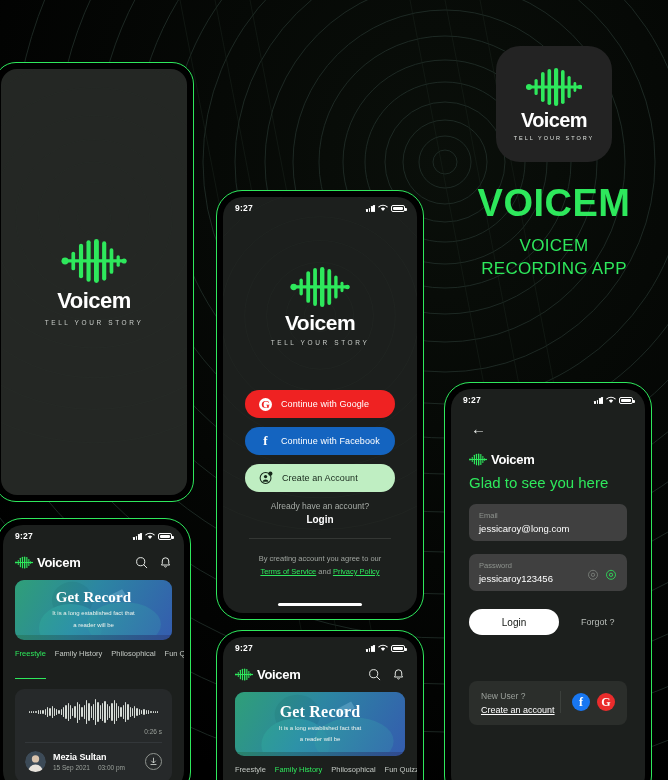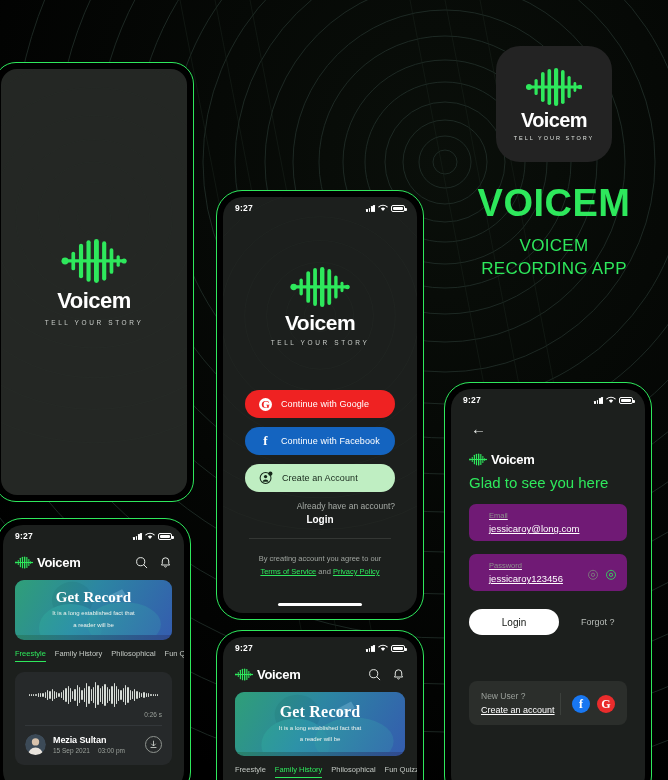--- a/index.html
+++ b/index.html
@@ -64,45 +64,45 @@
     font-size:9px; margin-bottom:9px; cursor:pointer;
     letter-spacing:.1px;
   }
   .btn-google { background:#ef2222; color:#fff; }
   .btn-fb { background:#1464c0; color:#fff; }
   .btn-create { background:#bfeec2; color:#16271a; }
   .gicon { width:13px; height:13px; border-radius:50%; background:#fff; color:#ef2222;
            font-weight:bold; font-size:11px; line-height:13px; text-align:center; font-family:"Liberation Serif",serif;}
   .ficon { width:13px; text-align:center; font-weight:bold; font-size:13px; color:#fff; font-family:"Liberation Serif",serif; }
   .cicon { width:14px; height:14px; }
-  .have { text-align:right; font-size:8.5px; color:#a6aba6; margin-top:8px; }
+  .have { text-align:center; font-size:8.5px; color:#a6aba6; margin-top:8px; }
   .loginlink { display:block; text-align:center; font-size:10px; font-weight:bold; color:#fff; margin-top:3px; cursor:pointer; }
   .divider { height:1px; background:#343734; margin:13px 4px 0 4px; }
   .legal { text-align:center; font-size:7.5px; color:#9fa49f; margin-top:14px; line-height:1.7; }
   .legal a { color:#2ee85c; text-decoration:underline; cursor:pointer; }
   .homebar { position:absolute; bottom:7px; left:50%; transform:translateX(-50%); width:84px; height:3px; background:#fff; border-radius:2px; }
 
   
   #phoneLogin { left:444px; top:382px; width:208px; height:420px; }
   .login-body { padding:0 18px; position:relative; z-index:2; }
   .backarrow { font-size:15px; color:#e8ebe8; margin:10px 0 0 2px; cursor:pointer; line-height:1; }
   .inline-logo { display:flex; align-items:center; gap:4px; margin-top:16px; }
   .inline-logo .nm { font-size:13px; font-weight:bold; letter-spacing:-.3px; }
   .lg-title { font-size:14.5px; font-weight:bold; line-height:1.3; margin-top:14px; letter-spacing:-.2px; }
   .lg-sub { font-size:15px; color:#2ee85c; margin-top:7px; }
-  .field { background:#701a75; border-radius:7px; padding:7px 20px; margin-top:13px; position:relative;text-decoration:underline; }
+  .field { background:#404040; border-radius:7px; padding:7px 10px; margin-top:13px; position:relative; }
   .field .lbl { font-size:7.5px; color:#8d928d; }
   .field .val { font-size:9.5px; color:#fff; margin-top:3px; }
   .eyes { position:absolute; right:10px; top:50%; transform:translateY(-35%); display:flex; gap:6px; }
   .actions { display:flex; align-items:center; gap:22px; margin-top:18px; }
   .btn-login { background:#fff; color:#121512; width:90px; height:26px; border-radius:14px;
                font-size:10px; display:flex; align-items:center; justify-content:center; cursor:pointer; }
   .forgot { font-size:9px; color:#b8bdb8; cursor:pointer; }
   .newuser { background:#2b2e2b; border-radius:8px; padding:10px 12px; margin-top:46px;
-             display:flex; align-items:flex-end; justify-content:space-between; }
+             display:flex; align-items:flex-start; justify-content:space-between; }
   .nu-l .q { font-size:8.5px; color:#9ba09b; }
   .nu-l .ca { font-size:9px; color:#fff; text-decoration:underline; margin-top:4px; cursor:pointer; }
   .socials { display:flex; gap:7px; align-items:center; }
   .circ { width:18px; height:18px; border-radius:50%; display:flex; align-items:center;
           justify-content:center; font-weight:bold; font-size:12px; cursor:pointer; font-family:"Liberation Serif",serif;}
   .circ.fb { background:#1877f2; color:#fff; }
   .circ.gg { background:#ea2c2c; color:#fff; }
   .vline { width:1px; height:22px; background:#3c403c; margin-right:4px; }
 
   
@@ -114,21 +114,21 @@
   .hh-left .nm { font-size:13px; font-weight:bold; letter-spacing:-.3px; }
   .hh-right { display:flex; align-items:center; gap:11px; }
   .banner { margin-top:10px; height:60px; border-radius:9px; overflow:hidden; position:relative; }
   .banner .ph { position:absolute; inset:0; }
   .banner .ov { position:absolute; inset:0; background:linear-gradient(120deg,#34d07f 0%,#2fa7c4 45%,#3d63d8 100%); opacity:.62; }
   .banner .txt { position:absolute; inset:0; display:flex; flex-direction:column;
                  align-items:center; justify-content:center; text-align:center; }
   .banner .t1 { font-family:"Liberation Serif", serif; font-size:15px; font-weight:bold; color:#fff; letter-spacing:.2px; }
   .banner .t2 { font-size:6px; color:#eef3ee; line-height:1.9; margin-top:2px; }
   .tabs { display:flex; gap:9px; margin-top:9px; font-size:7.5px; color:#c4c9c4; }
-  .tabs span { cursor:pointer; padding-bottom:3px; white-space:nowrap; }
+  .tabs span { cursor:pointer; padding-bottom:20px; white-space:nowrap; }
   .tabs span.on { color:#2ee85c; border-bottom:1.5px solid #2ee85c; }
   .reccard { background:#26292a; border-radius:9px; margin-top:10px; padding:10px 10px 0 10px; }
   .wave { height:26px; display:flex; align-items:center; justify-content:center; gap:1px; }
   .wave i { width:1.3px; background:#d6dbd6; display:block; border-radius:1px; }
   .dur { text-align:right; font-size:6.5px; color:#9aa09a; margin-top:3px; }
   .rsep { height:1px; background:#33373a; margin-top:7px; }
   .rrow { display:flex; align-items:center; gap:7px; padding:8px 0 10px 0; }
   .av { width:21px; height:21px; border-radius:50%; overflow:hidden; flex:0 0 auto; }
   .rname { font-size:9px; font-weight:bold; letter-spacing:-.1px; }
   .rmeta { font-size:6.5px; color:#9aa09a; margin-top:2px; display:flex; gap:8px; }

